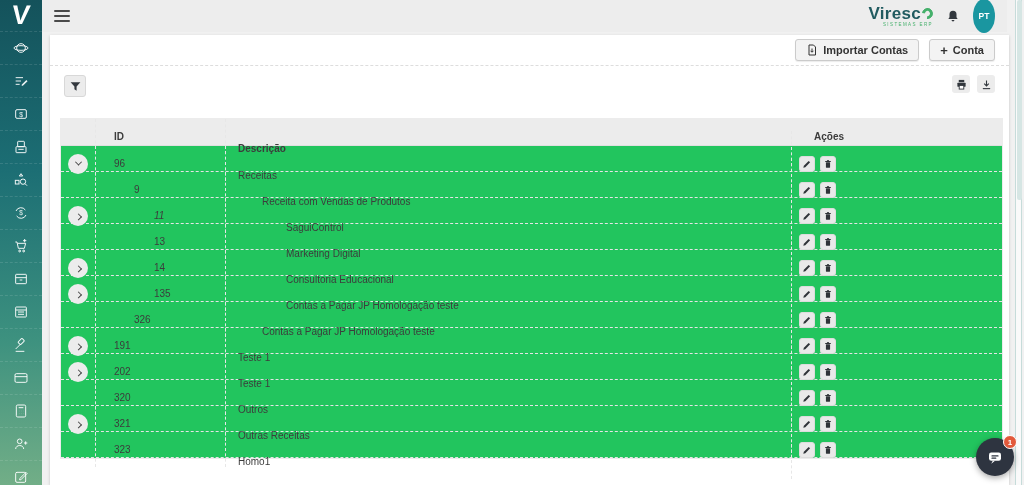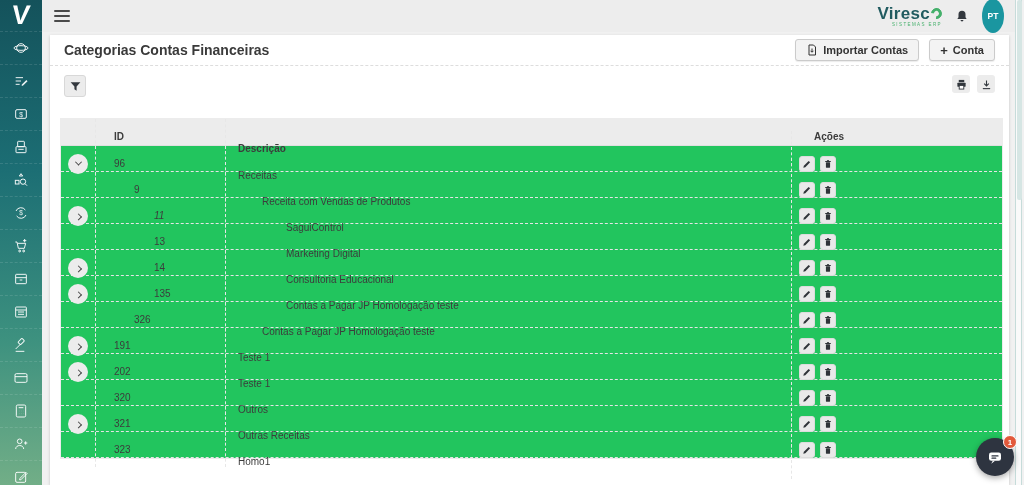--- a/index.html
+++ b/index.html
@@ -10,21 +10,21 @@
   .sidebar { position:absolute; left:0; top:0; width:42px; height:485px; z-index:5;
     background:linear-gradient(180deg,#14525b 0%,#1c6e74 35%,#3d917f 70%,#72ae87 100%);
     display:flex; flex-direction:column; }
   .side-logo { height:42px; display:flex; align-items:center; justify-content:center;
     color:#fff; font-size:27px; font-weight:bold; transform:skewX(-6deg); }
   .side-item { height:33px; display:flex; align-items:center; justify-content:center;
     color:rgba(255,255,255,.92); border-top:1px dashed rgba(255,255,255,.12); cursor:pointer; }
   .side-item svg { width:16px; height:16px; }
 
   
-  .topbar { position:absolute; left:42px; top:0; right:8px; height:32px; background:#ededed;
+  .topbar { position:absolute; left:42px; top:0; right:17px; height:32px; background:#ededed;
     display:flex; align-items:center; padding:0 12px; z-index:4; }
   .hamburger { width:16px; display:flex; flex-direction:column; gap:3px; cursor:pointer; }
   .hamburger span { height:2px; background:#4a4a4a; border-radius:1px; }
   .top-right { margin-left:auto; display:flex; align-items:center; gap:13px; }
   .brand { display:flex; flex-direction:column; align-items:flex-end; line-height:1; }
   .brand-main { display:flex; align-items:center; font-size:17px; font-weight:bold;
     color:#215b60; letter-spacing:.3px; }
   .brand-o { width:11px; height:11px; border-radius:50%; border:3px solid #45b06b;
     border-left-color:transparent; transform:rotate(-40deg); margin-left:1px; }
   .brand-sub { font-size:4.5px; color:#45b06b; letter-spacing:1.4px; margin-top:1px; }
@@ -209,21 +209,20 @@
         <path d="M9.5 19a2.5 2.5 0 0 0 5 0z"></path>
       </svg>
     </div>
     <div class="avatar">PT</div>
   </div>
 </header>
 
 <main class="card">
 
   <div class="title-row">
-    <h1 class="page-title">Categorias Contas Financeiras</h1>
     <div class="title-actions">
       <button class="btn">
         <svg viewBox="0 0 24 24" fill="none" stroke="currentColor" stroke-width="2">
           <path d="M6 2h9l4 4v16H6z"></path>
             <path d="M12 9v7M9 13.5l3 3 3-3"></path>
         </svg>
         <span>Importar Contas</span>
       </button>
       <button class="btn">
         <span style="font-size:13px;">+</span>

